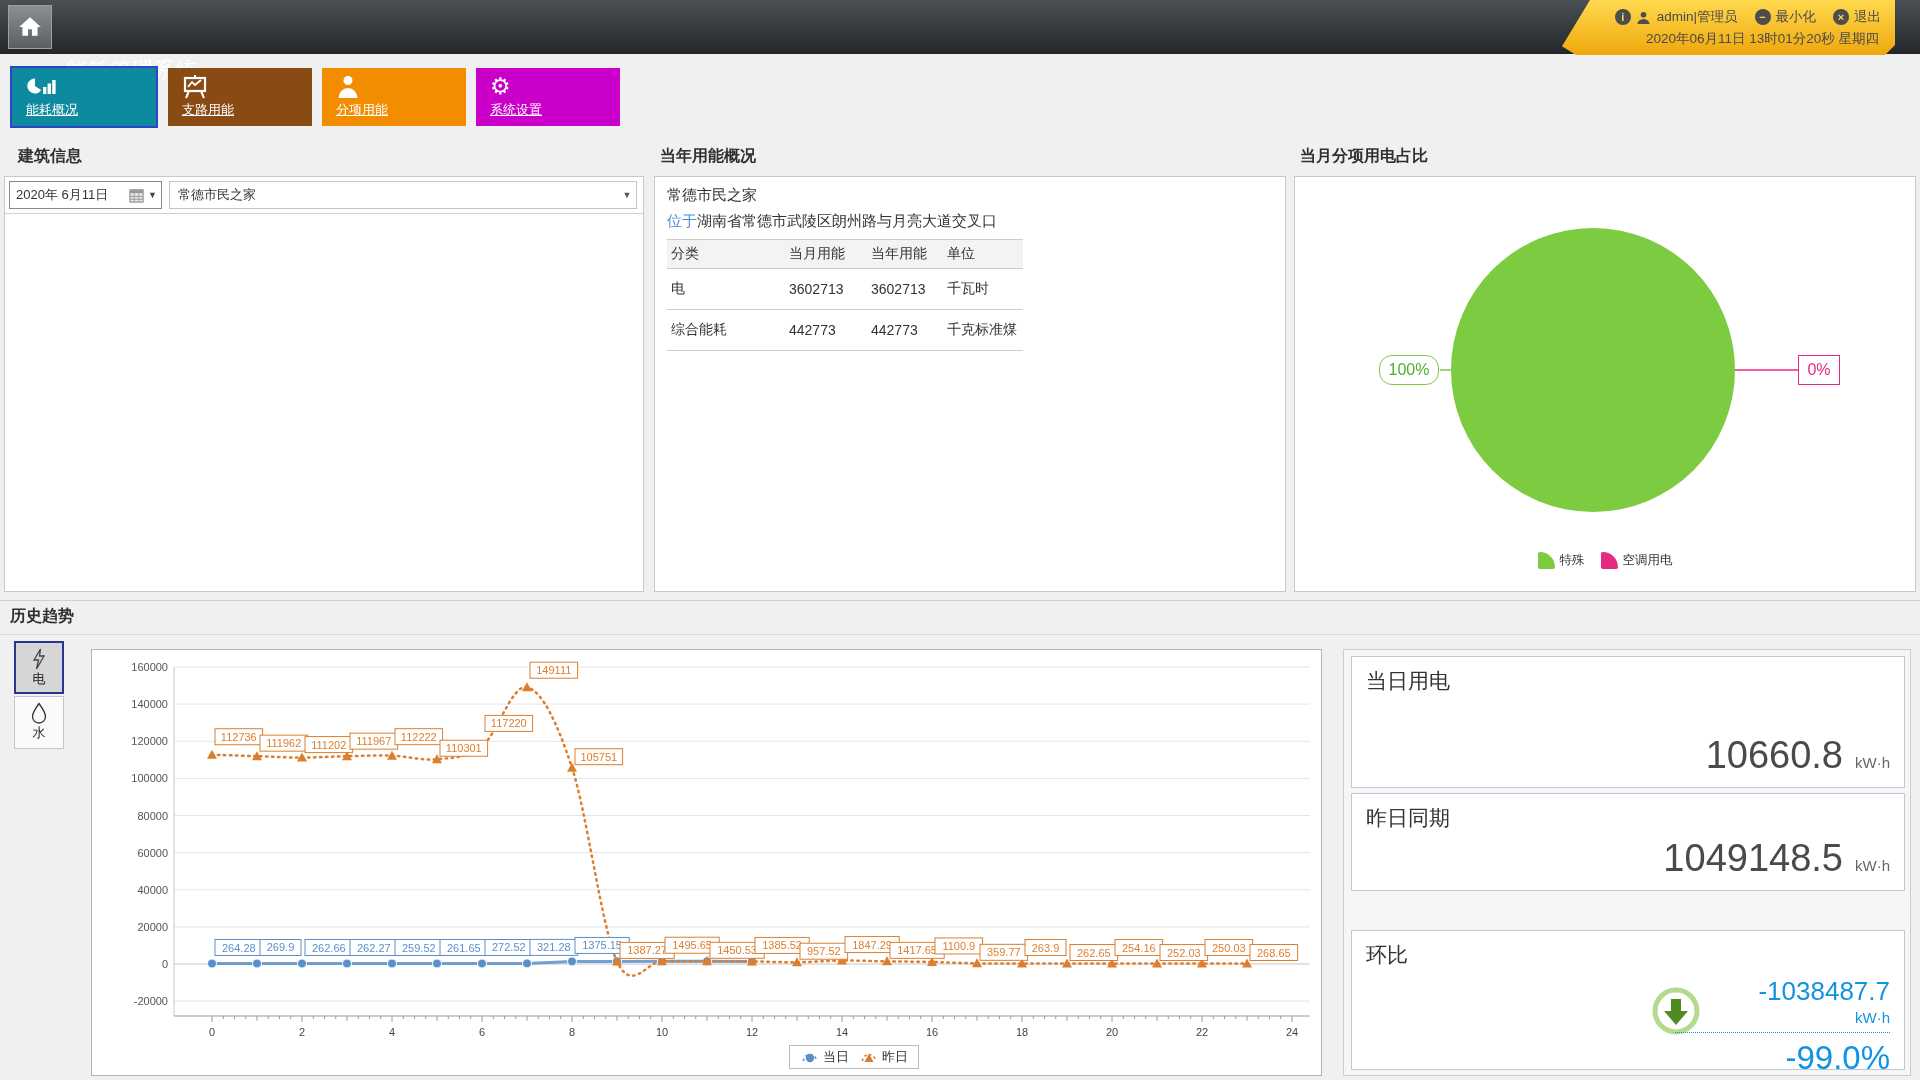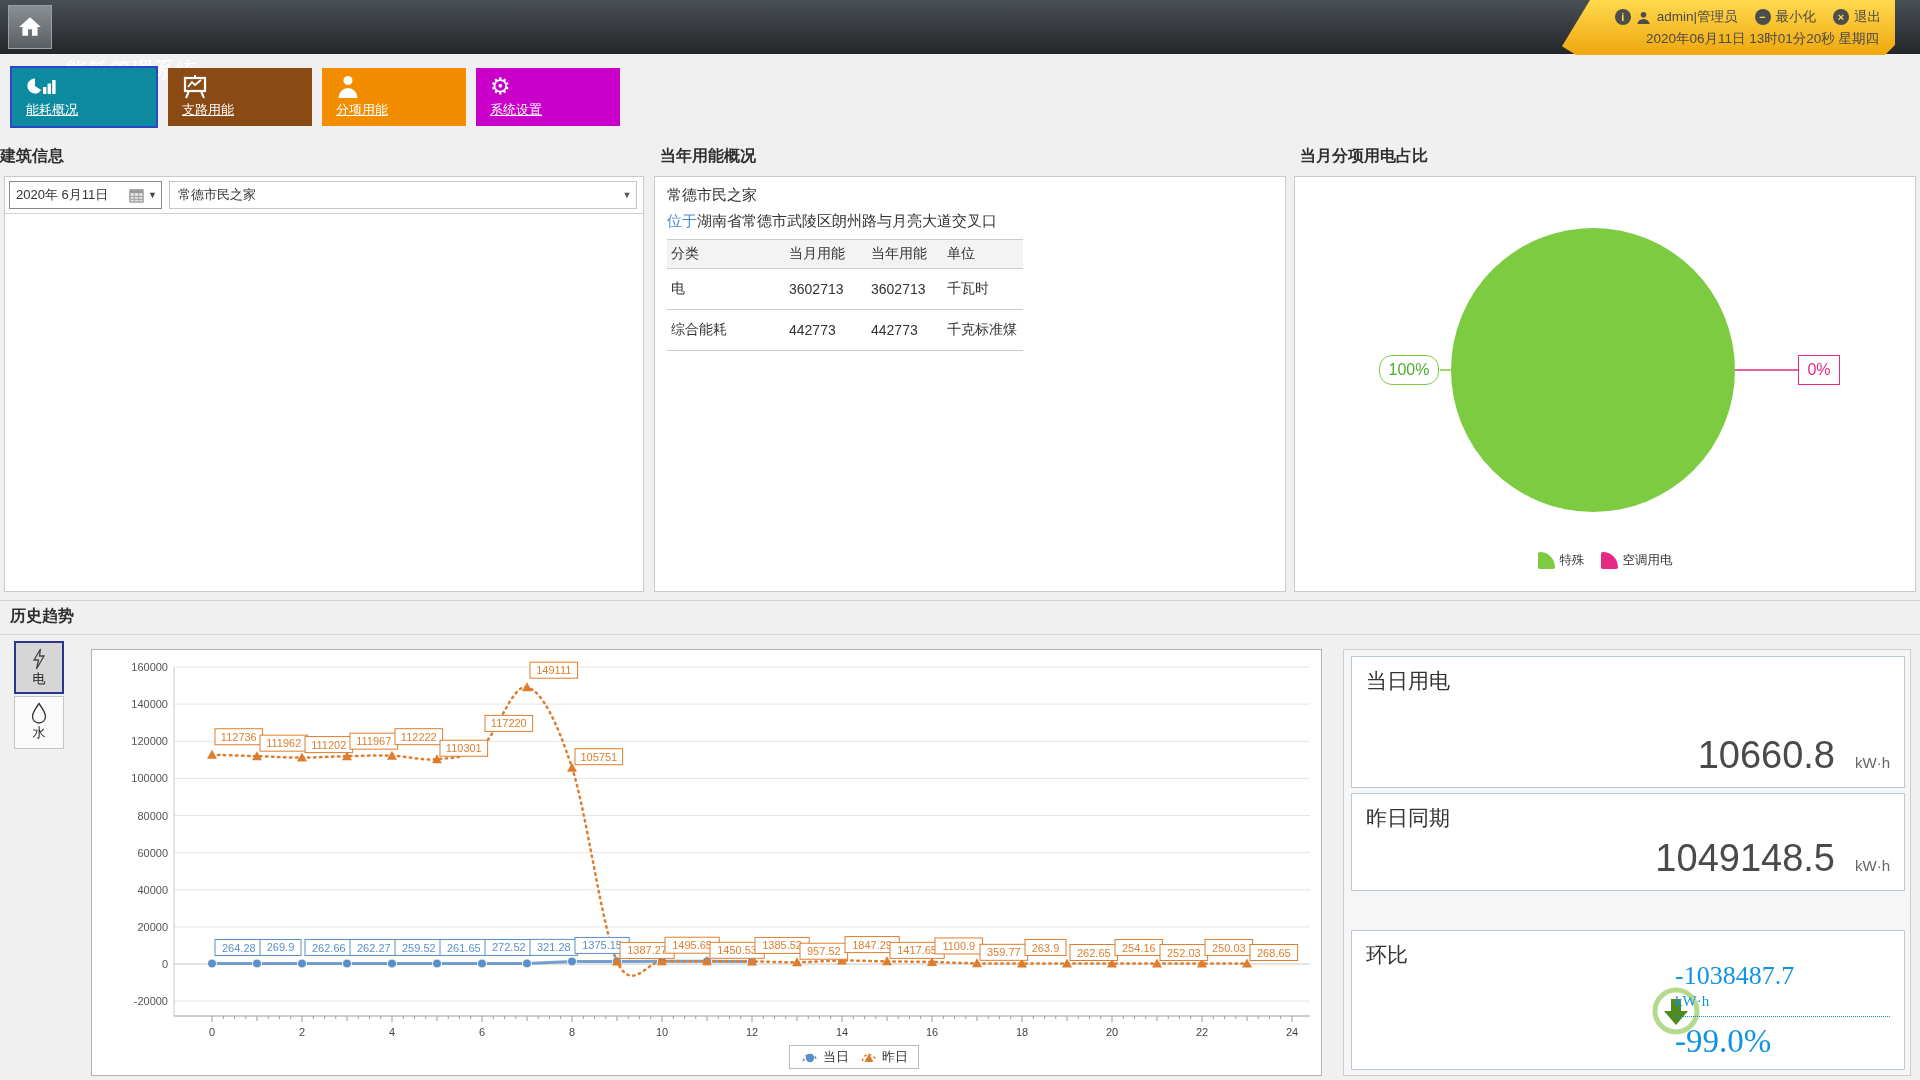--- a/index.html
+++ b/index.html
@@ -80,25 +80,25 @@
     background:#fff; display:flex; align-items:center; gap:10px; padding:2px 10px;
     font-size:13px; color:#333; }
   .cl-item{ display:flex; align-items:center; gap:3px; }
   
   .cards-outer{ position:absolute; left:1343px; top:649px; width:568px; height:427px;
     border:1px solid #cdcdcd; background:#f6f6f6; }
   .stat-card{ position:absolute; left:7px; width:554px; background:#fff;
     border:1px solid #bcc9d6; }
   .stat-label{ position:absolute; left:14px; top:10px; font-size:21px; color:#333; }
   .stat-value-row{ position:absolute; right:14px; bottom:10px; display:flex;
-    align-items:baseline; gap:20px; }
+    align-items:baseline; gap:12px; }
   .stat-value{ font-size:38px; color:#4a4a4a; }
   .stat-unit{ font-size:15px; color:#666; }
-  .hb-right{ position:absolute; right:14px; top:30px; width:215px; 
-    color:#1193e3;font-family:Liberation Serif, serif; }
+  .hb-right{ position:absolute; right:14px; top:45px; width:215px; text-align:right;
+    color:#1193e3; }
   .hb-val{ font-size:26px; }
   .hb-unit{ font-size:15px; margin-top:2px; padding-bottom:6px;
     border-bottom:1px dotted #1193e3; }
   .hb-pct{ font-size:33px; margin-top:6px; }
   .hb-icon{ position:absolute; left:300px; top:56px; }
 </style>
 </head>
 <body>
 
 <div class="topbar">
@@ -157,21 +157,21 @@
       <path d="M2.5 23 a9.5 10 0 0 1 19 0 Z" fill="#fff"></path>
     </svg>
   </span>
   <span class="nb-label">分项用能</span>
 </div>
 <div class="nav-btn" style="left: 476px; background: rgb(202, 0, 202);">
   <span class="nb-icon"><span class="gear-glyph">⚙</span></span>
   <span class="nb-label">系统设置</span>
 </div>
 
-<div class="section-title" style="left:0;top:146px">建筑信息</div>
+<div class="section-title" style="left:18px;top:146px">建筑信息</div>
 <div class="section-title" style="left:660px;top:146px">当年用能概况</div>
 <div class="section-title" style="left:1300px;top:146px">当月分项用电占比</div>
 
 <div class="panel" style="left:4px;width:640px">
   <div class="controls-row">
     <div class="date-input">
       <span class="dtext">2020年  6月11日</span>
       <svg width="15" height="15" viewBox="0 0 16 16">
         <rect x="1" y="2" width="14" height="13" fill="#e8e8e8" stroke="#777"></rect>
         <rect x="1" y="2" width="14" height="3.5" fill="#9a9a9a"></rect>

